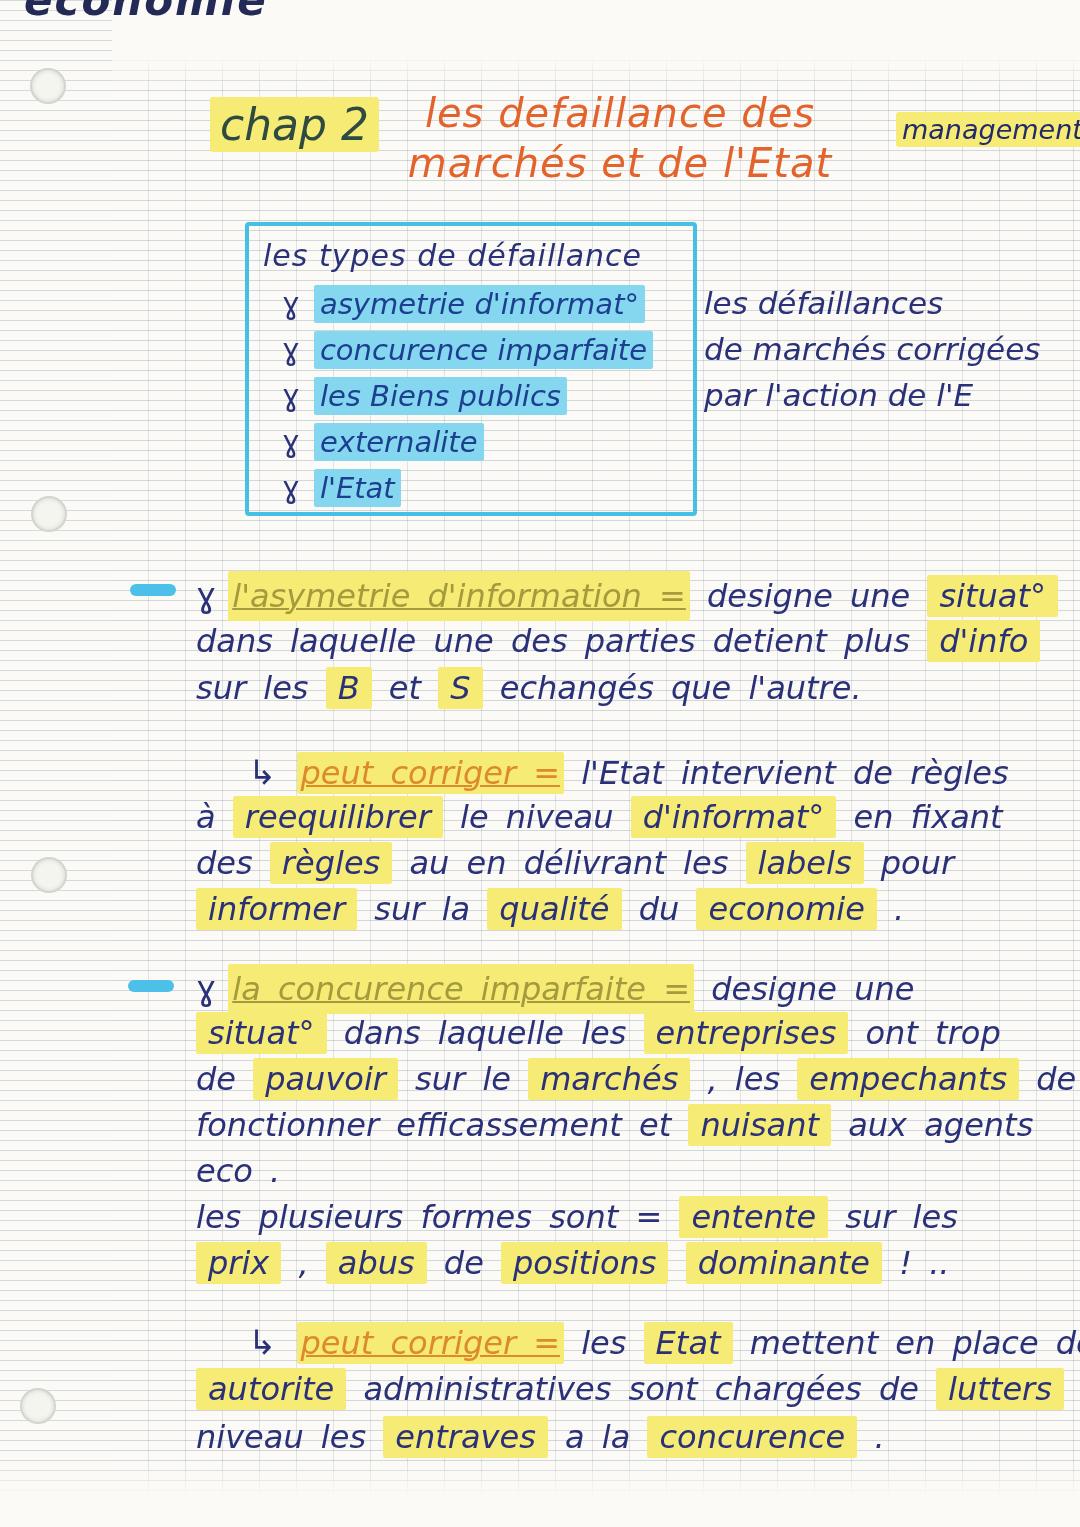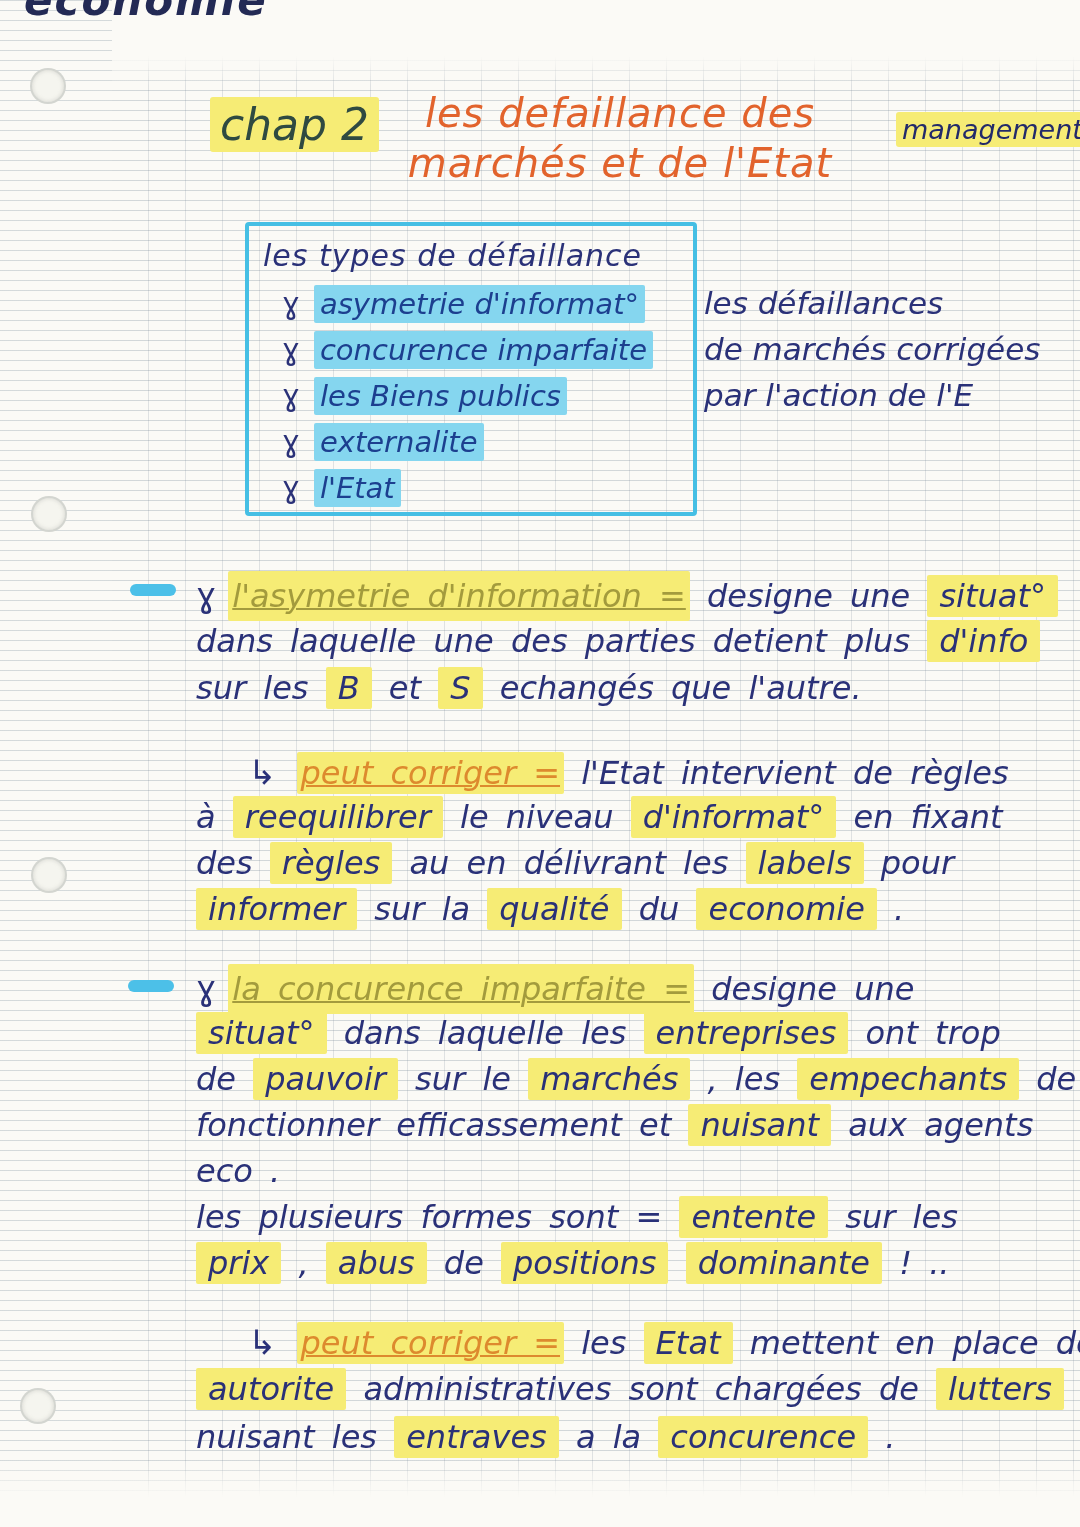--- a/index.html
+++ b/index.html
@@ -149,16 +149,16 @@
       <div class="tline"><span class="seg-y">situat°</span><span class="seg-p"> dans laquelle les </span><span class="seg-y">entreprises</span><span class="seg-p"> ont trop</span></div>
       <div class="tline"><span class="seg-p">de </span><span class="seg-y">pauvoir</span><span class="seg-p"> sur le </span><span class="seg-y">marchés</span><span class="seg-p"> , les </span><span class="seg-y">empechants</span><span class="seg-p"> de</span></div>
       <div class="tline"><span class="seg-p">fonctionner efficassement et </span><span class="seg-y">nuisant</span><span class="seg-p"> aux agents</span></div>
       <div class="tline"><span class="seg-p">eco .</span></div>
       <div class="tline"><span class="seg-p">les plusieurs formes sont = </span><span class="seg-y">entente</span><span class="seg-p"> sur les</span></div>
       <div class="tline"><span class="seg-y">prix</span><span class="seg-p"> , </span><span class="seg-y">abus</span><span class="seg-p"> de </span><span class="seg-y">positions</span><span class="seg-p"> </span><span class="seg-y">dominante</span><span class="seg-p"> ! ..</span></div>
     </div>
   <div class="para para3">
       <div class="tline"><span class="seg-m">↳</span><span class="seg-kr">peut corriger =</span><span class="seg-p"> les </span><span class="seg-y">Etat</span><span class="seg-p"> mettent en place des</span></div>
       <div class="tline"><span class="seg-y">autorite</span><span class="seg-p"> administratives sont chargées de </span><span class="seg-y">lutters</span></div>
-      <div class="tline"><span class="seg-p">nuisant les </span><span class="seg-y">entraves</span><span class="seg-p"> a la </span><span class="seg-y">concurence</span><span class="seg-p"> .</span></div>
+      <div class="tline"><span class="seg-p">niveau les </span><span class="seg-y">entraves</span><span class="seg-p"> a la </span><span class="seg-y">concurence</span><span class="seg-p"> .</span></div>
     </div>
 
 </div>
 
 </body></html>

